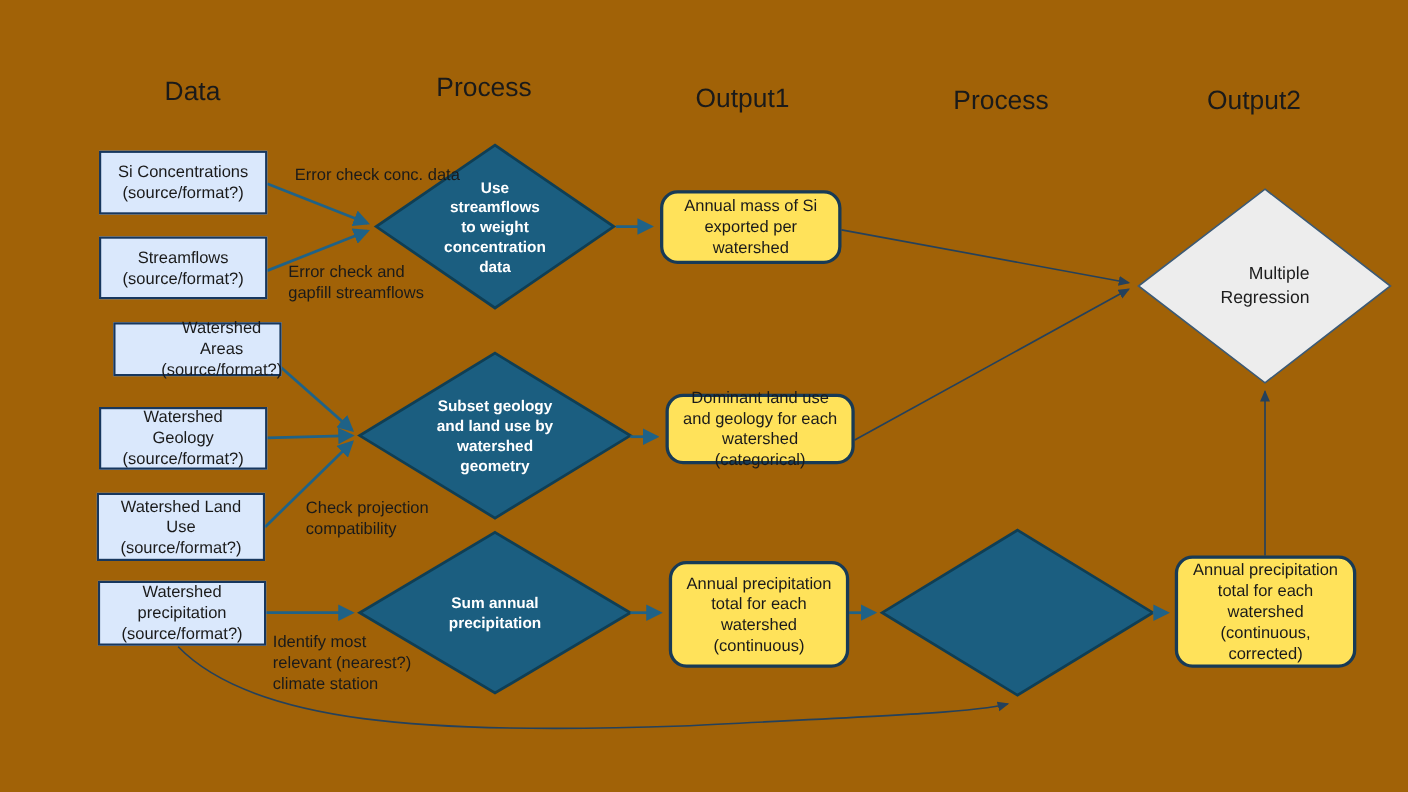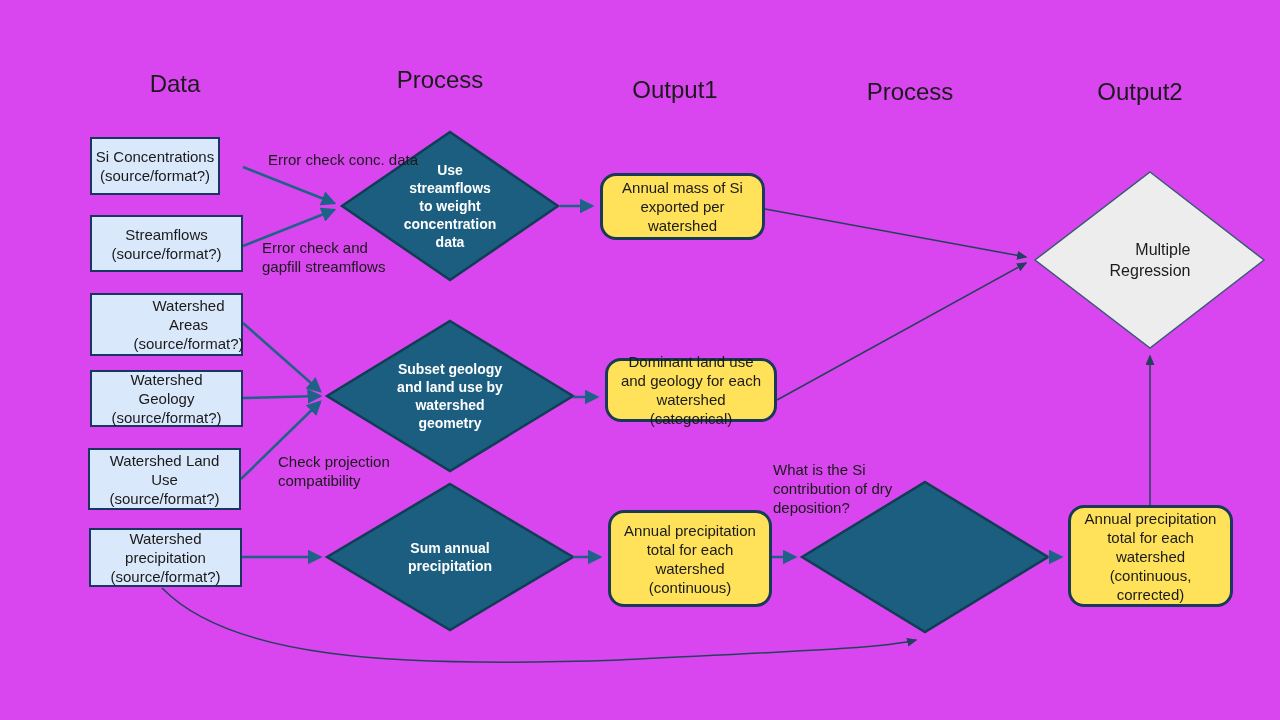--- a/index.html
+++ b/index.html
@@ -4,21 +4,21 @@
 <style>
   :root{
     --data-box-fill:#dae8fc; --data-box-border:#17375e;
     --process-fill:#1b5e80; --process-border:#0f3e54; --process-text:#ffffff;
     --output-fill:#ffe25a; --output-border:#173a56;
     --final-fill:#ededed; --final-border:#3c5a75;
     --arrow:#1f6287; --line:#24415c; --text:#1a1a1a;
   }
   html,body{margin:0;padding:0;}
   body{font-family:"Liberation Sans", sans-serif; background:#ffffff;}
-  .canvas{position:relative;width:1280px;height:720px;background:#d946ef;overflow:hidden;}
+  .canvas{position:relative;width:1280px;height:720px;background:#a16207;overflow:hidden;}
   .layer{position:absolute;left:0;top:0;width:1280px;height:720px;}
   .col-header{
     position:absolute; text-align:center; font-size:24px; color:var(--text);
     white-space:pre-line;
   }
   .data-box{
     position:absolute; box-sizing:border-box;
     background:var(--data-box-fill); border:2px solid var(--data-box-border);
     display:flex; align-items:center; justify-content:center;
     text-align:center; font-size:15px; line-height:19px; color:var(--text);
@@ -88,25 +88,25 @@
     <path class="thin" d="M1150,505 L1150,356"></path>
     <path class="thin" d="M162,588 C230,658 390,668 620,660 C800,651 885,648 916,640"></path>
   </svg>
 
   <div class="col-header" style="left:120px;top:70px;width:110px;">Data</div>
   <div class="col-header" style="left:380px;top:66px;width:120px;">Process</div>
   <div class="col-header" style="left:615px;top:76px;width:120px;">Output1</div>
   <div class="col-header" style="left:850px;top:78px;width:120px;">Process</div>
   <div class="col-header" style="left:1080px;top:78px;width:120px;">Output2</div>
 
-  <div class="data-box" style="left:90px;top:137px;width:130px;height:58px;text-align:center;">Si Concentrations
+  <div class="data-box" style="left:90px;top:137px;width:153px;height:58px;text-align:center;">Si Concentrations
 (source/format?)</div>
   <div class="data-box" style="left:90px;top:215px;width:153px;height:57px;">Streamflows
 (source/format?)</div>
-  <div class="data-box" style="left:90px;top:293px;width:153px;height:63px;padding-left:44px;">Watershed Areas
+  <div class="data-box" style="left:103px;top:293px;width:153px;height:49px;padding-left:44px;">Watershed Areas
 (source/format?)</div>
   <div class="data-box" style="left:90px;top:370px;width:153px;height:57px;">Watershed
 Geology
 (source/format?)</div>
   <div class="data-box" style="left:88px;top:448px;width:153px;height:62px;">Watershed Land
 Use
 (source/format?)</div>
   <div class="data-box" style="left:89px;top:528px;width:153px;height:59px;">Watershed
 precipitation
 (source/format?)</div>
@@ -140,17 +140,17 @@
 total for each
 watershed
 (continuous,
 corrected)</div>
 
   <div class="edge-label" style="left:268px;top:150px;text-align:right;">Error check conc. data</div>
   <div class="edge-label" style="left:278px;top:452px;">Check projection
 compatibility</div>
   <div class="edge-label" style="left:262px;top:238px;">Error check and
 gapfill streamflows</div>
-  <div class="edge-label" style="left:773px;top:460px;">What is the Si
-contribution of dry
-deposition?</div>
+  <div class="edge-label" style="left:248px;top:574px;">Identify most
+relevant (nearest?)
+climate station</div>
 
 </div>
 
 </body></html>

